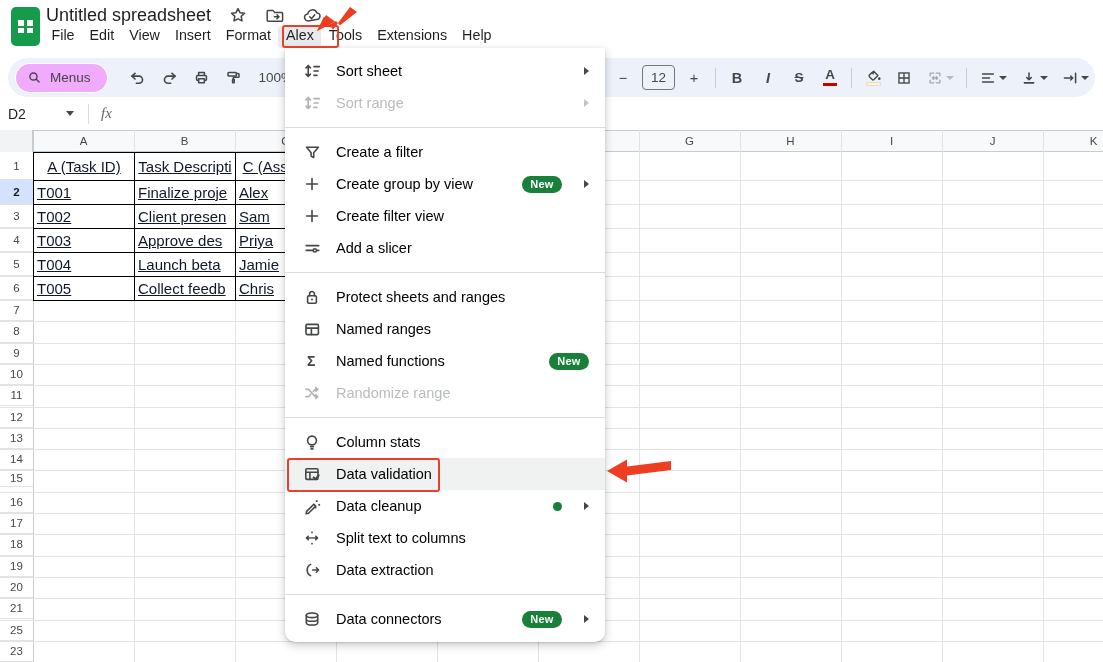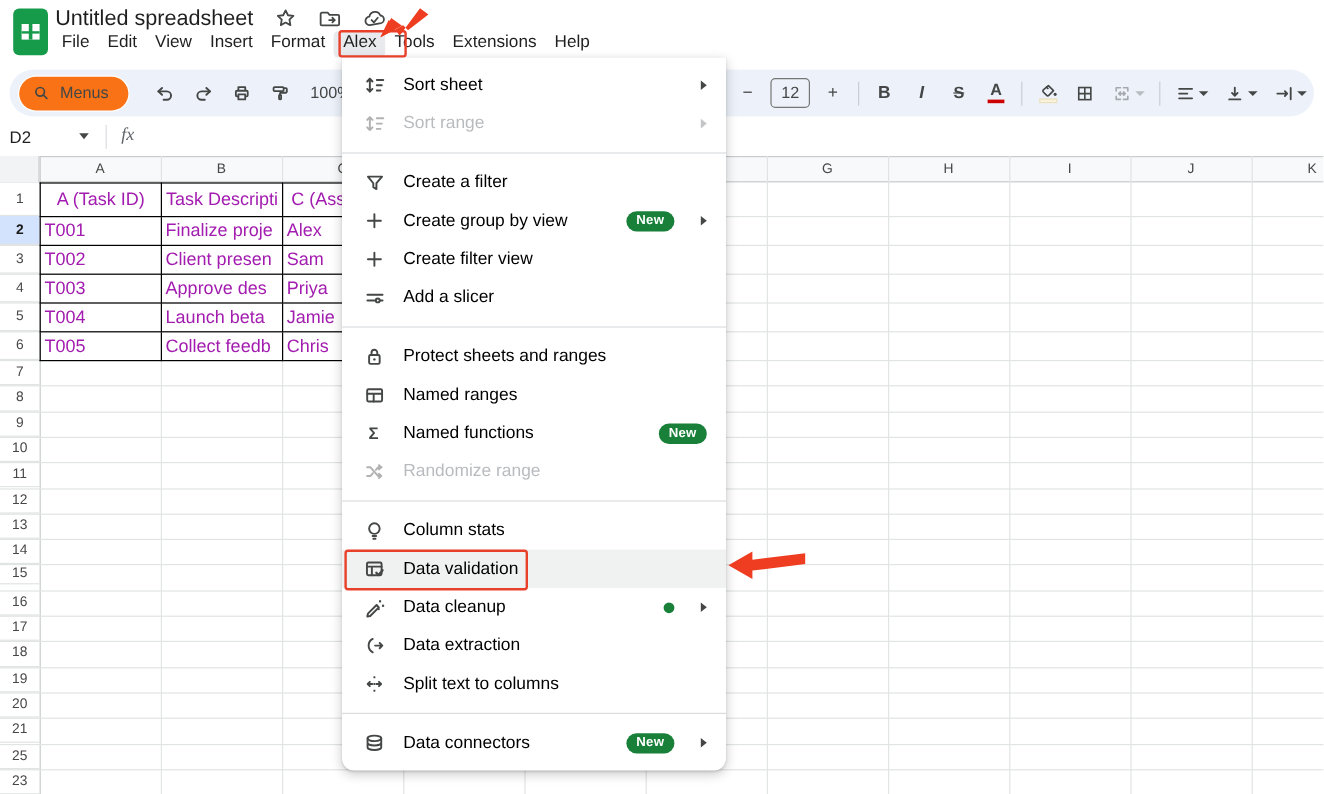--- a/index.html
+++ b/index.html
@@ -15,21 +15,21 @@
   .title-row { position:absolute; left:46px; top:3px; height:24px; display:flex; align-items:center; gap:17px; }
   .doc-title { font-size:18px; color:#1f1f1f; white-space:nowrap; }
   .tb-ic { width:20px; height:20px; display:flex; align-items:center; justify-content:center; }
   .menubar { position:absolute; left:44px; top:26px; height:22px; display:flex; }
   .menubar .mb-item { font-size:14.3px; color:#1f1f1f; padding:1px 7.5px 3px; border-radius:4px; cursor:default; }
   .menubar .mb-item.active { background:#e8eaed; }
 
   
   .toolbar { position:absolute; left:8px; top:58px; width:1087px; height:39px; background:#edf2fa; border-radius:20px; z-index:4; }
   .tb-left { position:absolute; left:8px; top:0; height:39px; display:flex; align-items:center; gap:2px; }
-  .menus-pill { display:flex; align-items:center; gap:7px; background:#f97316; border-radius:14px; height:28px; padding:0 16px 0 10px; margin-right:14px; box-shadow:0 0 0 1px #fff; }
+  .menus-pill { display:flex; align-items:center; gap:7px; background:#f0abfc; border-radius:14px; height:28px; padding:0 16px 0 10px; margin-right:14px; box-shadow:0 0 0 1px #fff; }
   .menus-pill span { font-size:13.5px; color:#444746; }
   .tbtn { width:30px; height:30px; display:flex; align-items:center; justify-content:center; border-radius:50%; position:relative; }
   .zoom-lbl { font-size:13.5px; color:#444746; margin:0 4px 0 8px; }
   .tb-right { position:absolute; left:600px; top:0; height:39px; display:flex; align-items:center; gap:1px; }
   .tb-div { width:1px; height:20px; background:#c7cdd6; margin:0 5px; }
   .fontbox { width:33px; height:25px; border:1px solid #747775; border-radius:4px; display:flex; align-items:center; justify-content:center; font-size:13.5px; color:#444746; margin:0 3px; background:#edf2fa; }
   .glyph { font-size:14.5px; color:#444746; }
   .b { font-weight:bold; } .i { font-style:italic; font-weight:bold; }
   .s { text-decoration:line-through; font-weight:bold; font-size:13.5px;}
   .acolor { font-weight:bold; font-size:13.5px; line-height:12px; display:flex; flex-direction:column; align-items:center; }
@@ -53,21 +53,21 @@
   .corner { position:absolute; left:0; top:0; width:33px; height:22px; background:#f1f3f4; border-right:1px solid #c9ccce; }
   .colhdr { position:absolute; top:0; height:22px; display:flex; align-items:center; justify-content:center; font-size:11.5px; color:#474747; }
   .rownum { position:absolute; left:0; width:33px; display:flex; align-items:center; justify-content:center; font-size:11.5px; color:#474747; border-bottom:1px solid #e2e3e3; }
   .rownum.sel { background:#d3e3fd; color:#1a1a1a; font-weight:bold; }
   .vline { position:absolute; top:0; width:1px; height:532px; background:#e2e3e3; }
   .vline.hdrline { background:#c9ccce; height:532px; }
   .hline { position:absolute; left:0; width:1103px; height:1px; background:#e2e3e3; }
 
   
   .dtable { position:absolute; left:33px; top:22px; border-collapse:collapse; z-index:2; }
-  .dtable td { border:1px solid #000; font-size:15px; color:#a21caf; padding:0 3px; white-space:nowrap; overflow:hidden; background:transparent; }
+  .dtable td { border:1px solid #000; font-size:15px; color:#0f172a; padding:0 3px; white-space:nowrap; overflow:hidden; background:transparent;text-decoration:underline; }
   .dtable tr:first-child td { text-align:center; }
   .dtable td { width:101px; max-width:101px; }
 
   
   .menu { position:absolute; left:285px; top:48px; width:320px; background:#fff; border-radius:0 0 10px 10px; box-shadow:0 3px 10px rgba(0,0,0,.22), 0 1px 2px rgba(0,0,0,.12); z-index:10; padding:7px 0; }
   .mi { height:32px; display:flex; align-items:center; padding:0 16px 0 17px; gap:14px; }
   .mi .lbl { font-size:14.5px; color:#000000; flex:1; white-space:nowrap; }
   .mi.disabled .lbl { color:#b9bcbf; }
   .mi.hl { background:#f0f1f1; }
   .badge { background:#188038; color:#fff; font-size:11px; font-weight:bold; padding:2.5px 8.5px; border-radius:10px; letter-spacing:.2px; }
@@ -474,35 +474,35 @@
           <rect x="12.9" y="10.9" width="1.5" height="1.5" fill="#444746" stroke="none"></rect>
         </svg>
       </span>
       <span class="lbl">Data cleanup</span>
       <span class="gdot" style="background: rgb(24, 128, 56);"></span>
       <span class="sub"></span>
     </div>
     <div class="mi">
       <span style="width: 20px; height: 20px; display: flex;">
         <svg width="20" height="20" viewBox="0 0 20 20" fill="none" stroke="#444746" stroke-width="1.6" stroke-linecap="round" stroke-linejoin="round">
-          <path d="M8.6 4.4a6.3 6.3 0 0 0 0 11.2M10.6 10h6M14.4 7.8L16.6 10l-2.2 2.2"></path>
-        </svg>
-      </span>
-      <span class="lbl">Data extraction</span>
-    </div>
-    <div class="mi">
-      <span style="width: 20px; height: 20px; display: flex;">
-        <svg width="20" height="20" viewBox="0 0 20 20" fill="none" stroke="#444746" stroke-width="1.6" stroke-linecap="round" stroke-linejoin="round">
           <path d="M8.3 10H4.4M6.2 8.2L4.4 10l1.8 1.8M11.7 10h3.9M13.8 8.2l1.8 1.8-1.8 1.8"></path>
           <rect x="9.2" y="3.6" width="1.6" height="1.6" fill="#444746" stroke="none"></rect>
           <rect x="9.2" y="9.2" width="1.6" height="1.6" fill="#444746" stroke="none"></rect>
           <rect x="9.2" y="14.8" width="1.6" height="1.6" fill="#444746" stroke="none"></rect>
         </svg>
       </span>
       <span class="lbl">Split text to columns</span>
+    </div>
+    <div class="mi">
+      <span style="width: 20px; height: 20px; display: flex;">
+        <svg width="20" height="20" viewBox="0 0 20 20" fill="none" stroke="#444746" stroke-width="1.6" stroke-linecap="round" stroke-linejoin="round">
+          <path d="M8.6 4.4a6.3 6.3 0 0 0 0 11.2M10.6 10h6M14.4 7.8L16.6 10l-2.2 2.2"></path>
+        </svg>
+      </span>
+      <span class="lbl">Data extraction</span>
     </div>
     <div class="mdiv"></div>
     <div class="mi">
       <span style="width: 20px; height: 20px; display: flex;">
         <svg width="20" height="20" viewBox="0 0 20 20" fill="none" stroke="#444746" stroke-width="1.6" stroke-linecap="round" stroke-linejoin="round">
           <ellipse cx="10" cy="6.3" rx="5.7" ry="2.3"></ellipse>
           <path d="M4.3 6.3v7.4c0 1.3 2.55 2.3 5.7 2.3s5.7-1 5.7-2.3V6.3M4.3 10c0 1.3 2.55 2.3 5.7 2.3s5.7-1 5.7-2.3"></path>
         </svg>
       </span>
       <span class="lbl">Data connectors</span>

